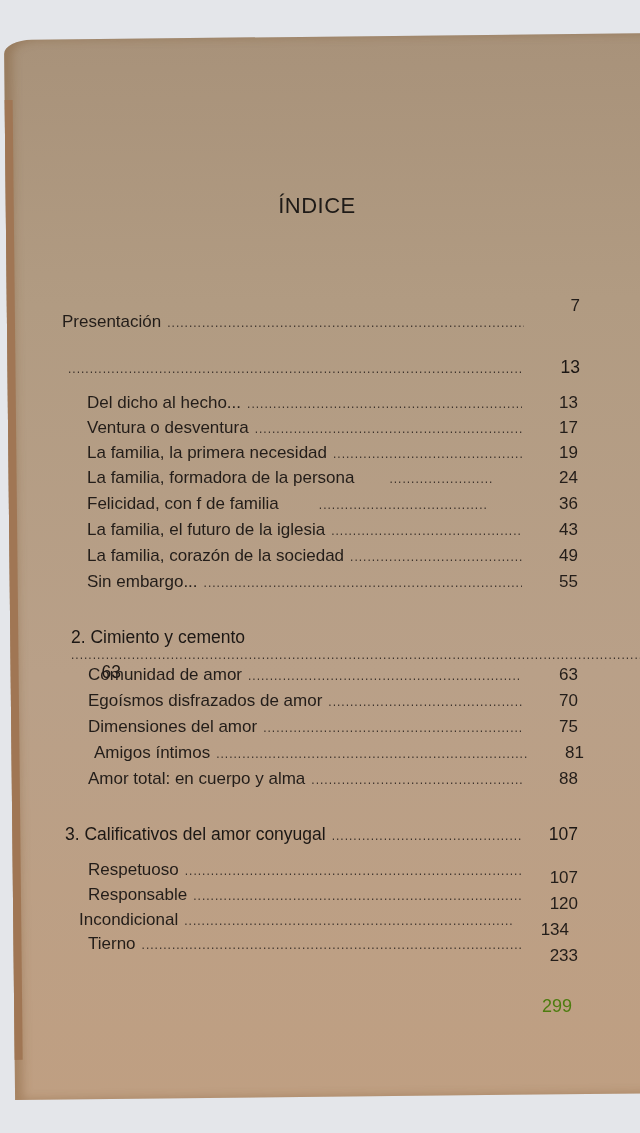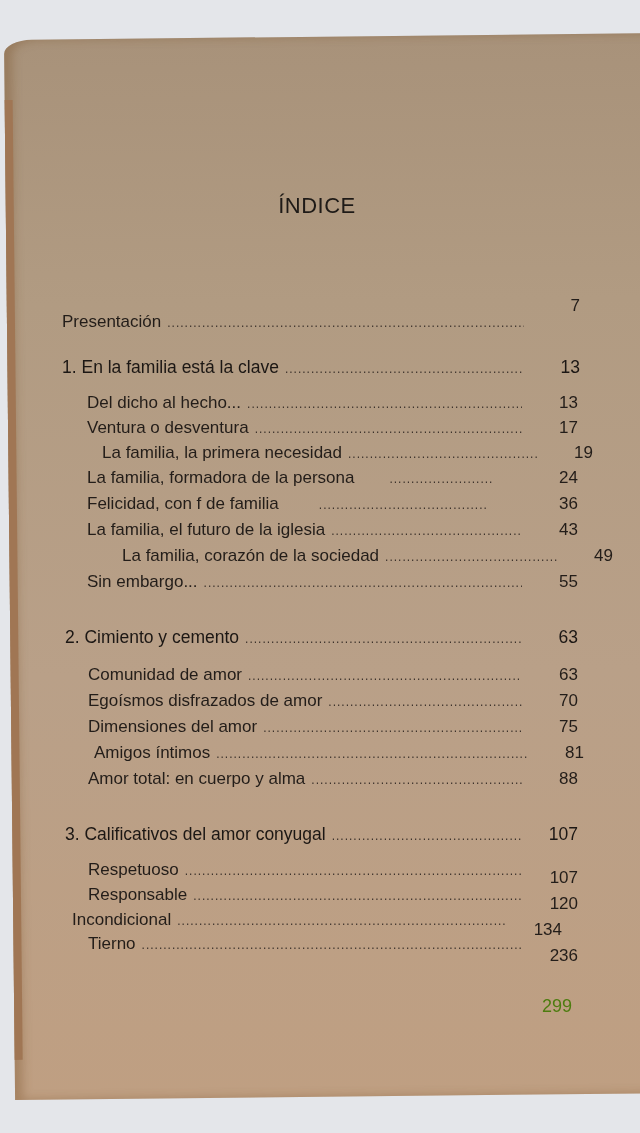--- a/index.html
+++ b/index.html
@@ -51,67 +51,66 @@
 <div class="title">ÍNDICE</div>
 
 <div class="toc">
   <div class="row" style="left:62px;top:312px;width:518px;">
     <span class="label">Presentación</span>
     <span class="dots"></span>
     <span class="num" style="position:relative;top:-16px;">7</span>
   </div>
 
   <div class="row chapter" style="left:62px;top:357px;width:518px;">
-    <span class="label">1. En la familia está la clave</span>
     <span class="dots"></span>
     <span class="num">13</span>
   </div>
 
   <div class="row" style="left:87px;top:393px;width:491px;">
     <span class="label">Del dicho al hecho...</span>
     <span class="dots"></span>
     <span class="num">13</span>
   </div>
   <div class="row" style="left:87px;top:418px;width:491px;">
     <span class="label">Ventura o desventura</span>
     <span class="dots"></span>
     <span class="num">17</span>
   </div>
-  <div class="row" style="left:102px;top:443px;width:491px;">
+  <div class="row" style="left:87px;top:443px;width:491px;">
     <span class="label">La familia, la primera necesidad</span>
     <span class="dots"></span>
     <span class="num">19</span>
   </div>
   <div class="row" style="left:87px;top:468px;width:491px;gap:29px;">
     <span class="label">La familia, formadora de la persona</span>
     <span class="dots"></span>
     <span class="num">24</span>
   </div>
   <div class="row" style="left:87px;top:494px;width:491px;gap:34px;">
     <span class="label">Felicidad, con f de familia</span>
     <span class="dots"></span>
     <span class="num">36</span>
   </div>
   <div class="row" style="left:87px;top:520px;width:491px;">
     <span class="label">La familia, el futuro de la iglesia</span>
     <span class="dots"></span>
     <span class="num">43</span>
   </div>
-  <div class="row" style="left:87px;top:546px;width:491px;margin-left:35px;">
+  <div class="row" style="left:87px;top:546px;width:491px;">
     <span class="label">La familia, corazón de la sociedad</span>
     <span class="dots"></span>
     <span class="num">49</span>
   </div>
   <div class="row" style="left:87px;top:572px;width:491px;justify-content:center;">
     <span class="label">Sin embargo...</span>
     <span class="dots"></span>
     <span class="num">55</span>
   </div>
 
-  <div class="row chapter" style="left:65px;top:627px;width:513px;">
+  <div class="row chapter" style="left:65px;top:627px;width:513px;flex-direction:column;">
     <span class="label">2. Cimiento y cemento</span>
     <span class="dots"></span>
     <span class="num">63</span>
   </div>
 
   <div class="row" style="left:88px;top:665px;width:490px;">
     <span class="label">Comunidad de amor</span>
     <span class="dots"></span>
     <span class="num">63</span>
   </div>
@@ -145,25 +144,25 @@
   <div class="row" style="left:88px;top:860px;width:490px;">
     <span class="label">Respetuoso</span>
     <span class="dots"></span>
     <span class="num" style="position:relative;top:8px;">107</span>
   </div>
   <div class="row" style="left:88px;top:885px;width:490px;">
     <span class="label">Responsable</span>
     <span class="dots"></span>
     <span class="num" style="position:relative;top:9px;">120</span>
   </div>
-  <div class="row" style="left:72px;top:910px;width:490px;">
+  <div class="row" style="left:79px;top:910px;width:490px;">
     <span class="label">Incondicional</span>
     <span class="dots"></span>
     <span class="num" style="position:relative;top:10px;">134</span>
   </div>
   <div class="row" style="left:88px;top:934px;width:490px;">
     <span class="label">Tierno</span>
     <span class="dots"></span>
-    <span class="num" style="position:relative;top:12px;">236</span>
+    <span class="num" style="position:relative;top:12px;">233</span>
   </div>
 </div>
 
 <div class="page-number">299</div>
 
 </body></html>

